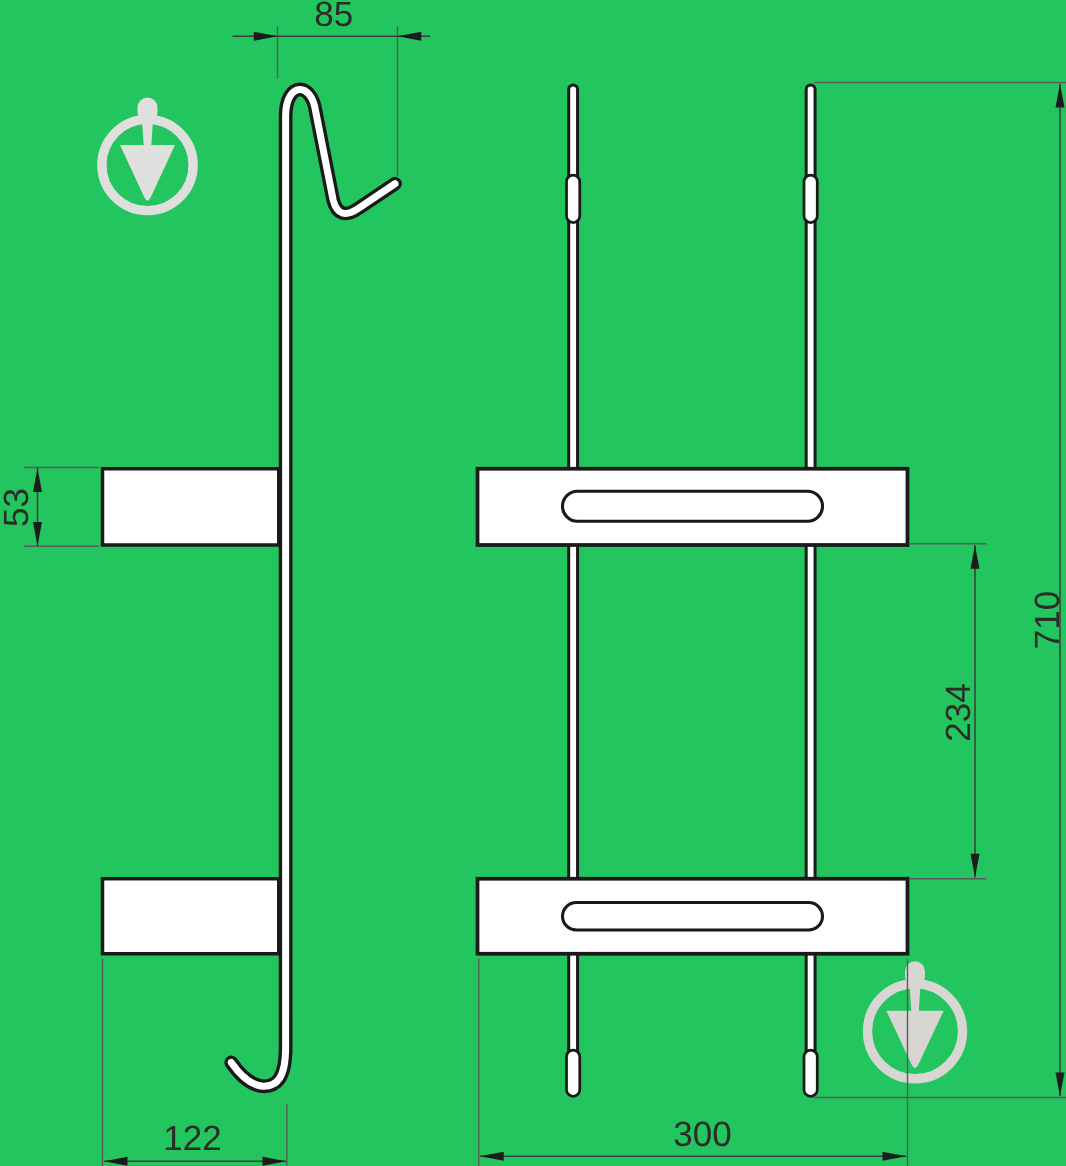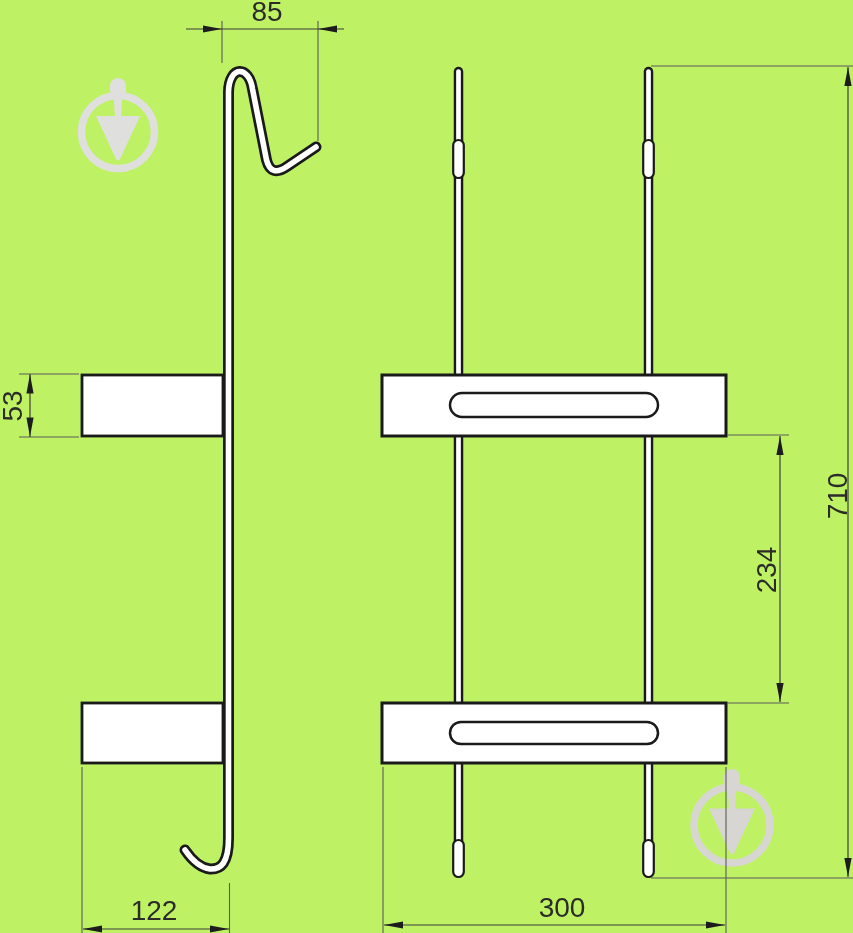--- a/index.html
+++ b/index.html
@@ -1,16 +1,16 @@
 <!DOCTYPE html>
 <html><head>
 <meta charset="utf-8">
 <style>
   html,body{margin:0;padding:0;background:#ffffff;}
-  .stage{position:relative;width:853px;height:933px;background:#bef264;overflow:hidden;
+  .stage{position:relative;width:853px;height:933px;background:#22c55e;overflow:hidden;
          font-family:"Liberation Sans", sans-serif;}
   svg{display:block;}
   .obj-line{stroke:#1a1a1a;fill:#ffffff;}
   .wire-outer{stroke:#1a1a1a;fill:none;stroke-linecap:round;stroke-linejoin:round;}
   .wire-inner{stroke:#ffffff;fill:none;stroke-linecap:round;stroke-linejoin:round;}
   .ext-line{stroke:#5a5a5a;stroke-width:1.1;fill:none;}
   .dim-line{stroke:#3d3d3d;stroke-width:1.2;fill:none;}
   .dim-arrow{fill:#1c1c1c;stroke:none;}
   .dim-text{fill:#2b2b28;font-size:28px;font-family:"Liberation Sans", sans-serif;}
   .wm{fill:#dfdfdd;stroke:none;}

